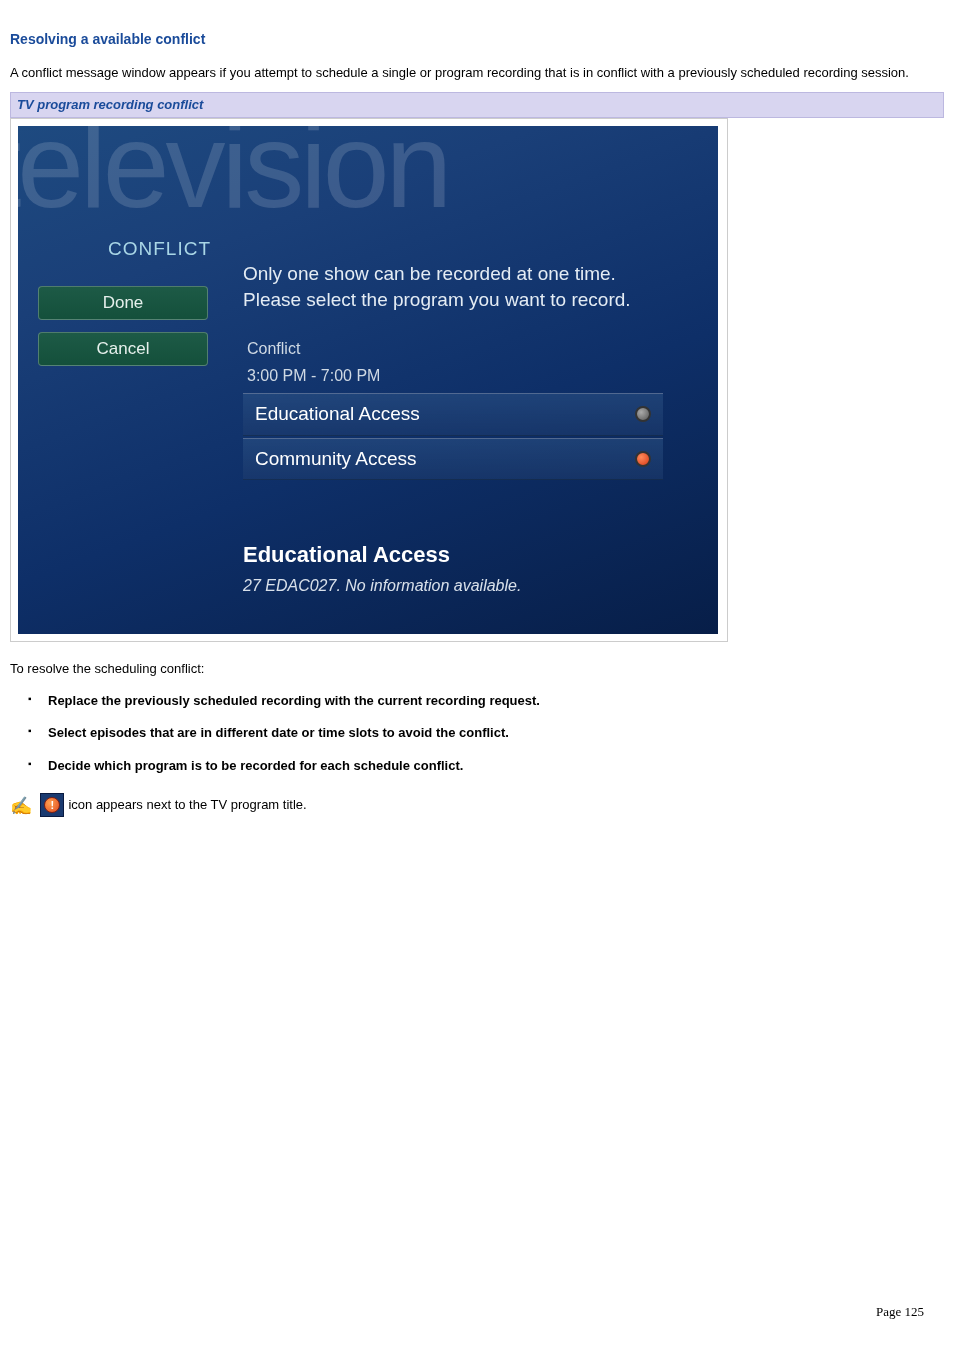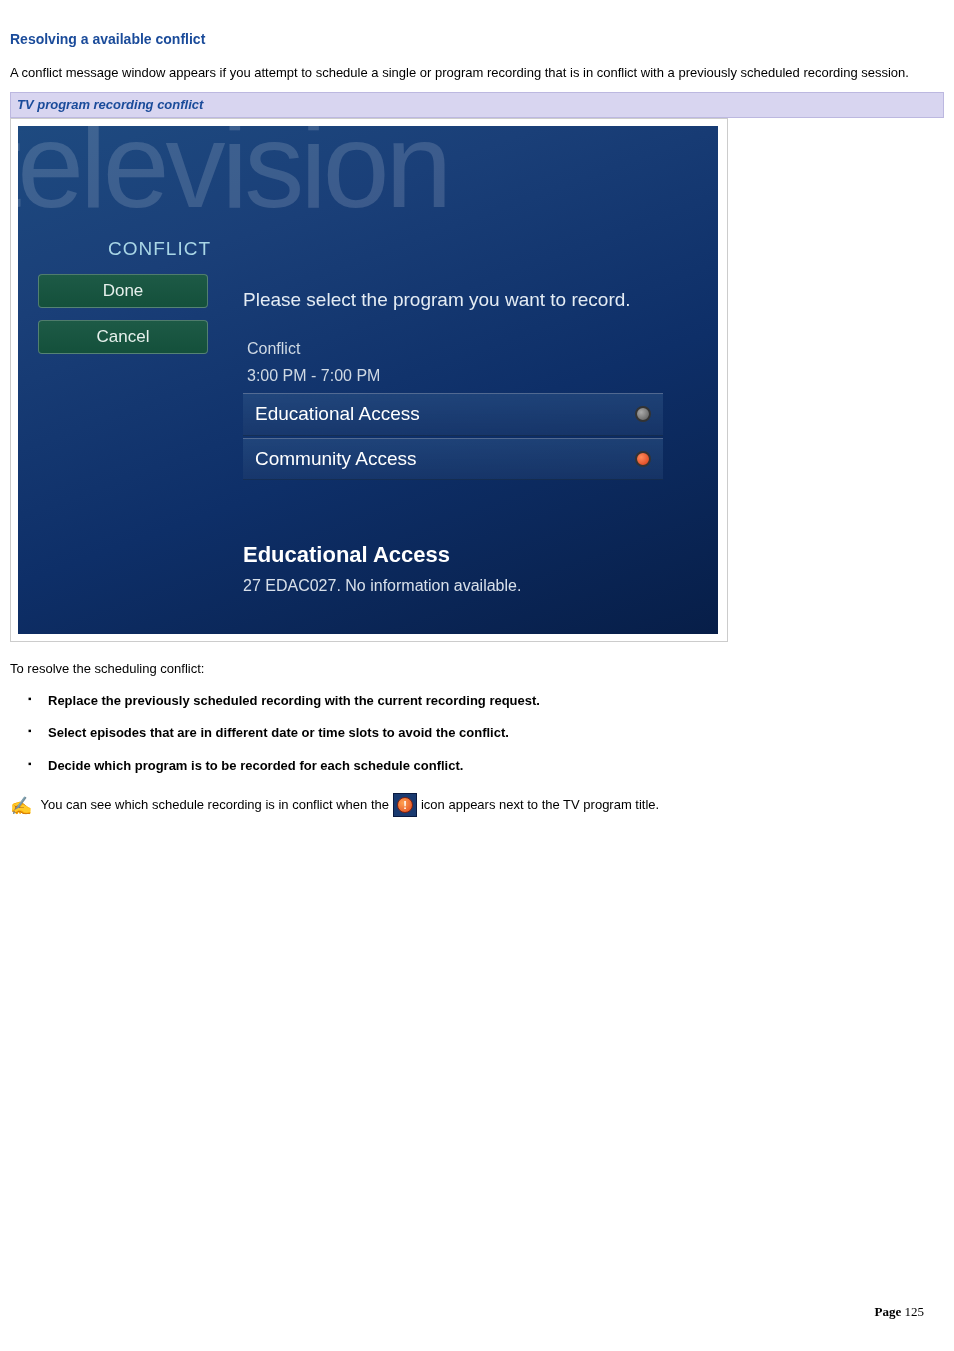--- a/index.html
+++ b/index.html
@@ -54,21 +54,21 @@
     font-size: 120px;
     font-weight: 300;
     letter-spacing: -4px;
     color: rgba(255,255,255,0.15);
     white-space: nowrap;
     pointer-events: none;
   }
   .mce-side {
     position: absolute;
     left: 20px;
-    top: 108px;
+    top: 120px;
     width: 185px;
   }
   .mce-conflict-label {
     position: absolute;
     left: 90px;
     top: 110px;
     color: #a9d6e6;
     font-size: 19px;
     letter-spacing: 1px;
   }
@@ -129,20 +129,21 @@
   }
   .mce-detail-title {
     font-size: 22px;
     font-weight: 600;
     color: #fff;
     margin-bottom: 4px;
   }
   .mce-detail-sub {
     font-size: 16px;
     color: #d8e0ea;
+    font-style: italic;
   }
   .mce-warning {
     margin-top: 36px;
     font-size: 15px;
     color: #d0d8e2;
     display: flex;
     align-items: center;
     gap: 8px;
   }
   .resolve-intro {
@@ -205,21 +206,21 @@
     align-items: center;
     justify-content: center;
   }
   .page-footer {
     position: fixed;
     bottom: 30px;
     right: 30px;
     font-family: "Times New Roman", serif;
     font-size: 13px;
   }
-  .page-footer .lbl { font-weight: bold; margin-top: 36px; }
+  .page-footer .lbl { font-weight: normal; margin-top: 36px; }
 </style>
 </head>
 <body>
 
 <h2 class="page-title">Resolving a available conflict</h2>
 
 <p class="intro-para">A conflict message window appears if you attempt to schedule a single or program recording that is in conflict with a previously scheduled recording session.</p>
 
 <div class="caption-bar">TV program recording conflict</div>
 
@@ -229,21 +230,21 @@
 
     <div class="mce-conflict-label">CONFLICT</div>
 
     <div class="mce-side">
       <button class="mce-btn">Done</button>
       <button class="mce-btn">Cancel</button>
     </div>
 
     <div class="mce-main">
       <div class="mce-instr">
-        <br>
+        <span>Only one show can be recorded at one time.</span><br>
         <span>Please select the program you want to record.</span>
       </div>
 
       <div class="mce-conflict-sub">Conflict</div>
       <div class="mce-conflict-sub" style="margin-bottom:6px;">3:00 PM - 7:00 PM</div>
 
       <div class="mce-list-item">
         <span>Educational Access</span>
         <span class="rec-dot off"></span>
       </div>
@@ -268,21 +269,20 @@
 <p class="resolve-intro">To resolve the scheduling conflict:</p>
 
 <ul class="resolve-list">
   <li>Replace the previously scheduled recording with the current recording request.</li>
   <li>Select episodes that are in different date or time slots to avoid the conflict.</li>
   <li>Decide which program is to be recorded for each schedule conflict.</li>
 </ul>
 
 <div class="note-line">
   <span class="note-icon">✍</span>
-  <span>You can see which schedule recording is in conflict when the</span>
   <span class="inline-icon-box">
     <span class="inline-icon-circle">!</span>
   </span>
   <span>icon appears next to the TV program title.</span>
 </div>
 
 <div class="page-footer">
   <span class="lbl">Page</span>
   <span>125</span>
 </div>

